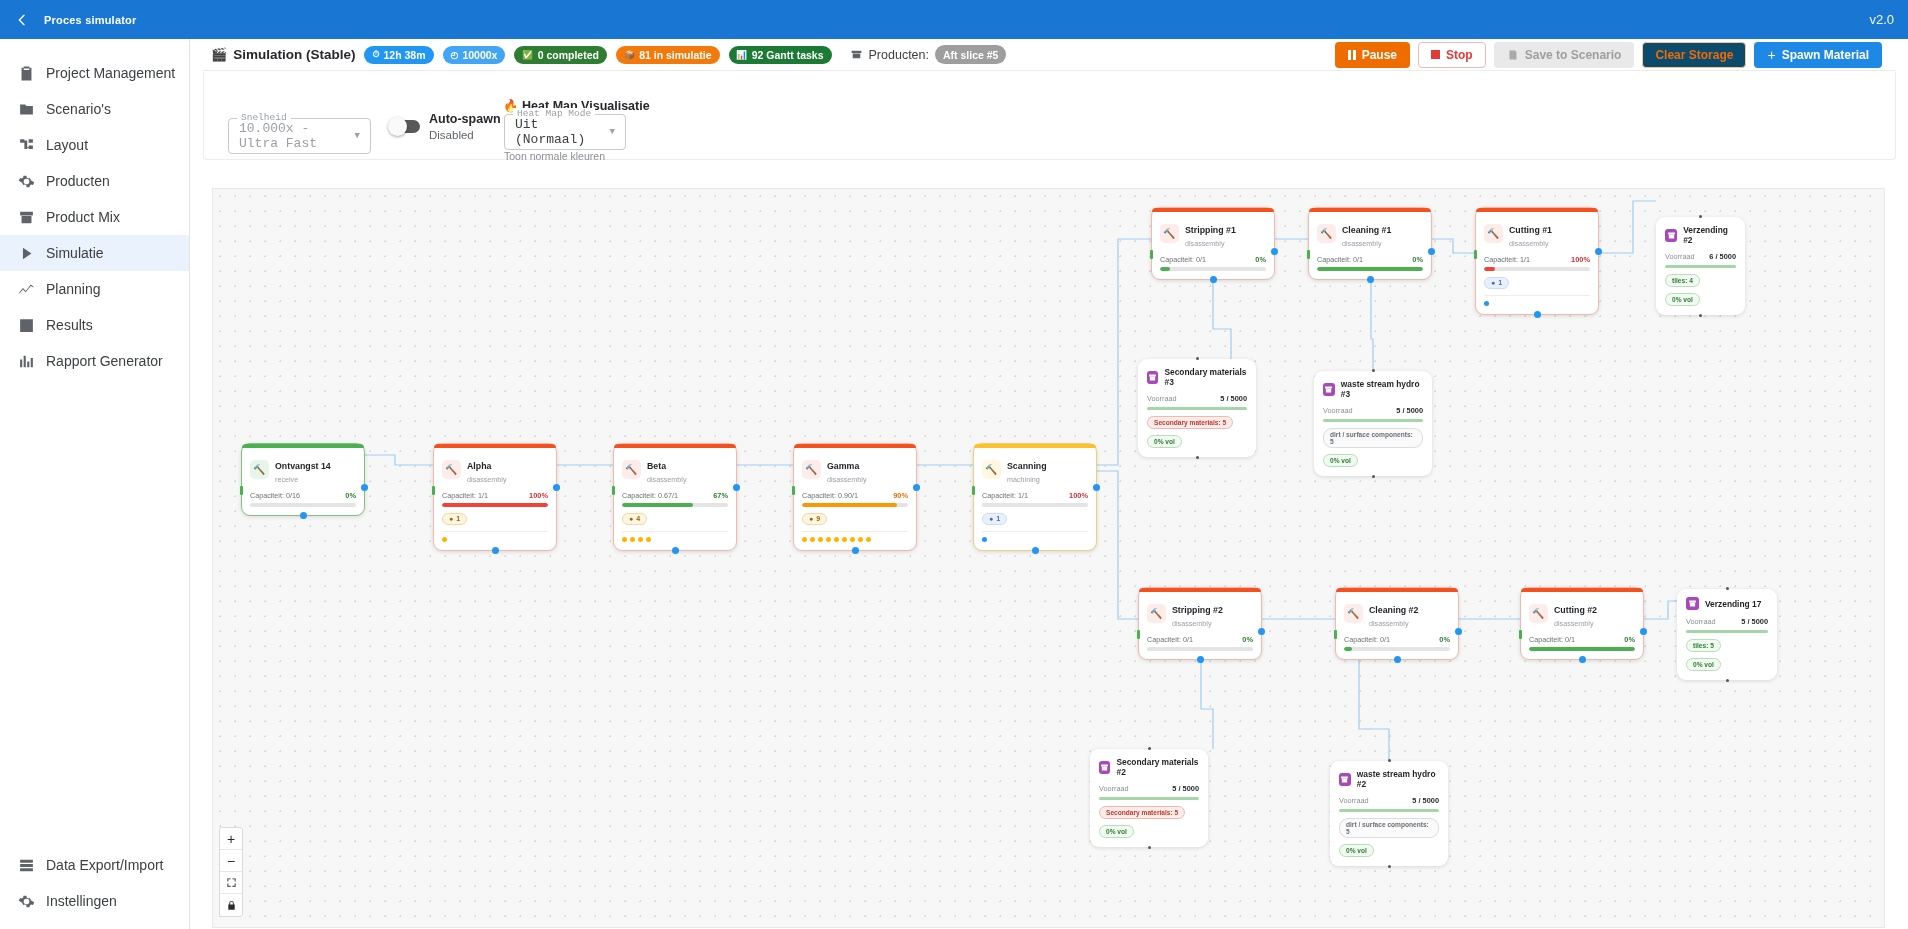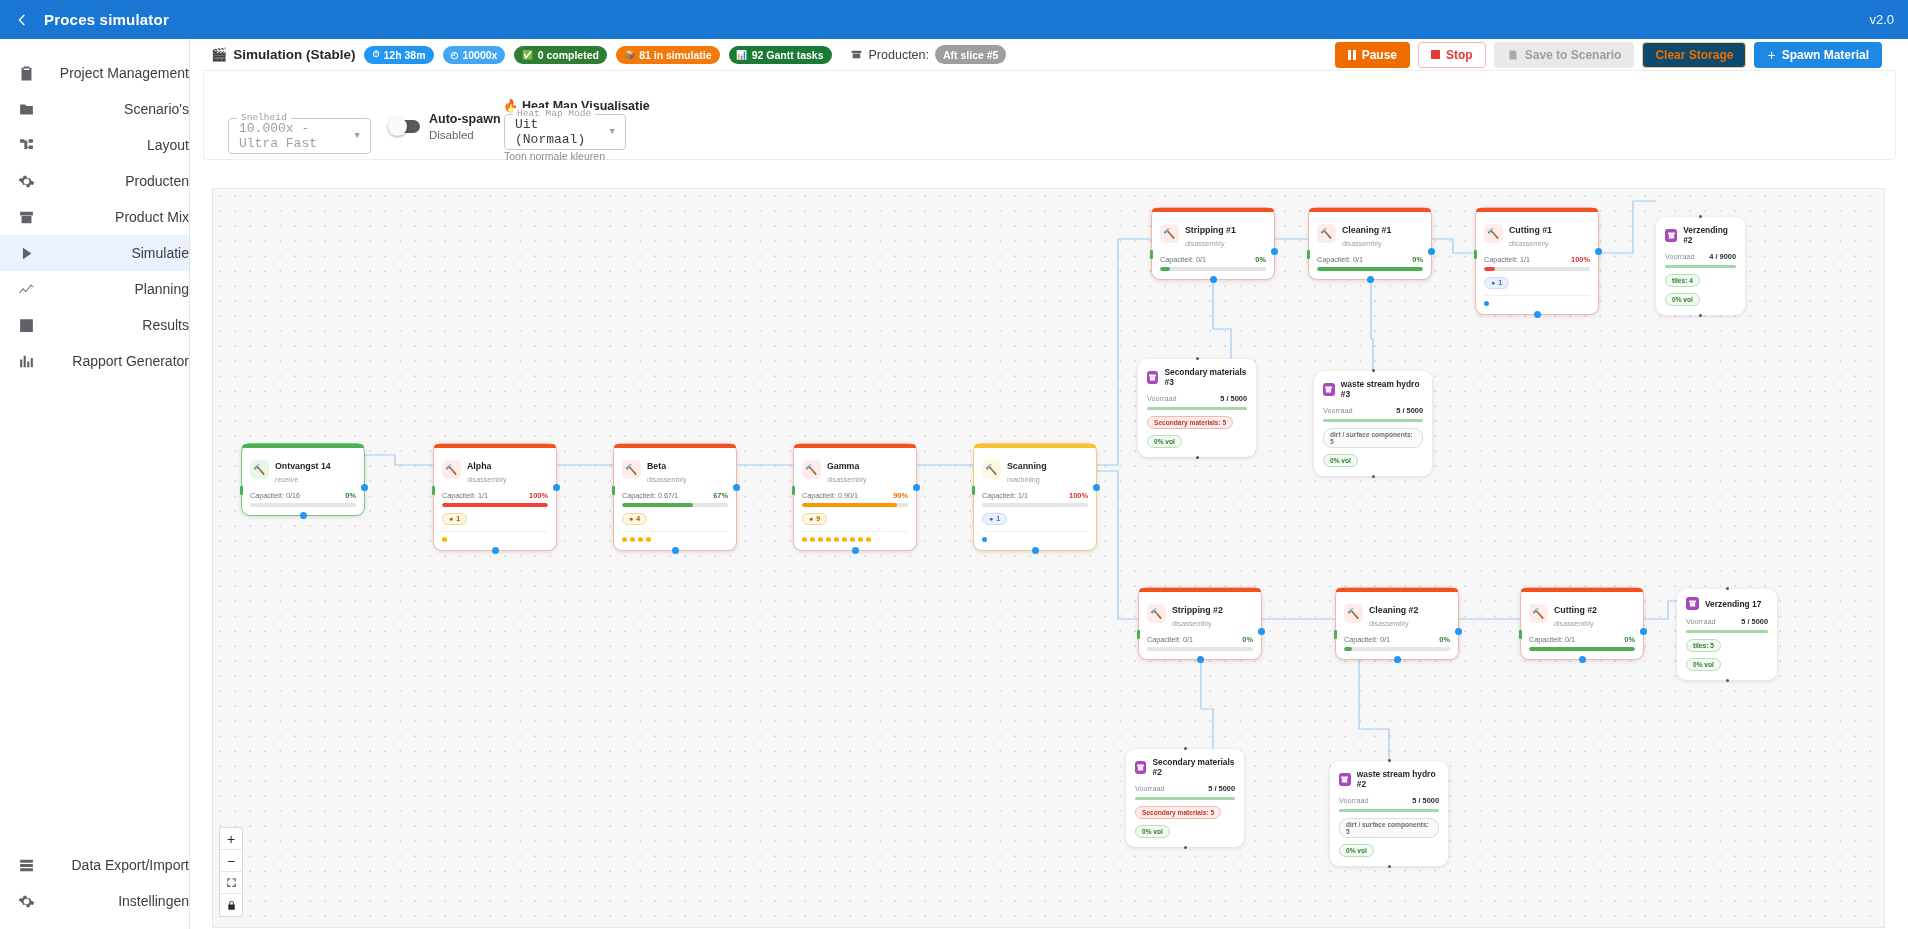--- a/index.html
+++ b/index.html
@@ -11,33 +11,33 @@
   
   .appbar {
     position: absolute; left: 0; top: 0; width: 1908px; height: 39px;
     background: #1976d2; color: #fff; display: flex; align-items: center;
   }
   .appbar .back {
     width: 44px; height: 39px; display: flex; align-items: center;
     justify-content: center; cursor: pointer;
   }
   .appbar .back svg { width: 16px; height: 16px; }
-  .appbar .title { font-size: 15px; font-weight: bold; letter-spacing: .2px; }
+  .appbar .title { font-size: 11px; font-weight: bold; letter-spacing: .2px; }
   .appbar .version {
     margin-left: auto; margin-right: 14px; font-size: 13px; opacity: .95;
   }
 
   
   .sidebar {
     position: absolute; left: 0; top: 39px; width: 190px; height: 890px;
     background: #fff; border-right: 1px solid #e3e3e3;
   }
   .side-item {
     display: flex; align-items: center; height: 36px; padding-left: 10px;
-    cursor: pointer; color: #3c4043; font-size: 14px; justify-content: space-between;
+    cursor: pointer; color: #3c4043; font-size: 14px;
   }
   .side-item.active { background: #eaf2fd; }
   .side-ico {
     width: 32px; min-width: 32px; display: flex; align-items: center;
     justify-content: center; color: #5f6368;
   }
   .side-ico svg { width: 17px; height: 17px; fill: #5f6368; }
   .side-label { padding-left: 4px; }
   .side-top { padding-top: 16px; }
   .side-bottom { position: absolute; bottom: 10px; left: 0; right: 0; }
@@ -691,31 +691,31 @@
         <div class="st-head">
           <span class="st-ico">
             <svg viewBox="0 0 24 24">
               <path d="M3 4h18v5H3zM5 10h14v10H5zM9 14h6v2H9z"></path>
             </svg>
           </span>
           <span class="st-name">Verzending #2</span>
         </div>
         <div class="st-row">
           <span class="st-lbl">Voorraad</span>
-          <span class="st-val">4 / 9000</span>
+          <span class="st-val">6 / 5000</span>
         </div>
         <div class="st-bar"></div>
         <div class="st-chips">
           <span class="st-chip green">tiles: 4</span>
           <span class="st-chip green">0% vol</span>
         </div>
         <span class="handle sm" style="left:50%;top:-2px;margin-left:-1.5px"></span>
         <span class="handle sm" style="left:50%;bottom:-2px;margin-left:-1.5px"></span>
       </div>
-      <div class="node store" style="left: 913px; top: 560px; width: 118px;">
+      <div class="node store" style="left: 877px; top: 560px; width: 118px;">
         <div class="st-head">
           <span class="st-ico">
             <svg viewBox="0 0 24 24">
               <path d="M3 4h18v5H3zM5 10h14v10H5zM9 14h6v2H9z"></path>
             </svg>
           </span>
           <span class="st-name">Secondary materials #2</span>
         </div>
         <div class="st-row">
           <span class="st-lbl">Voorraad</span>

